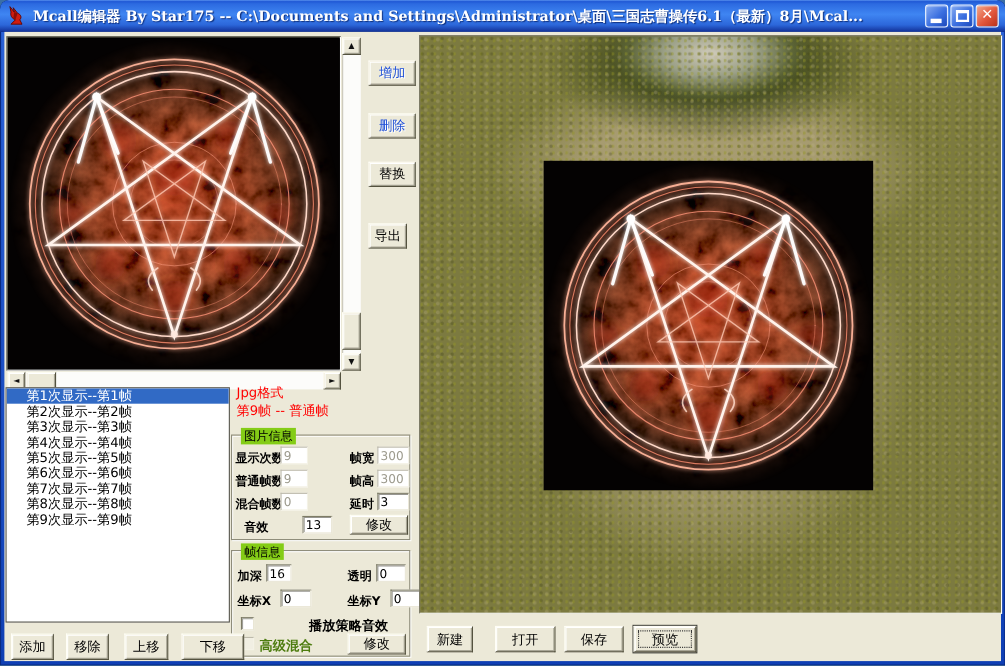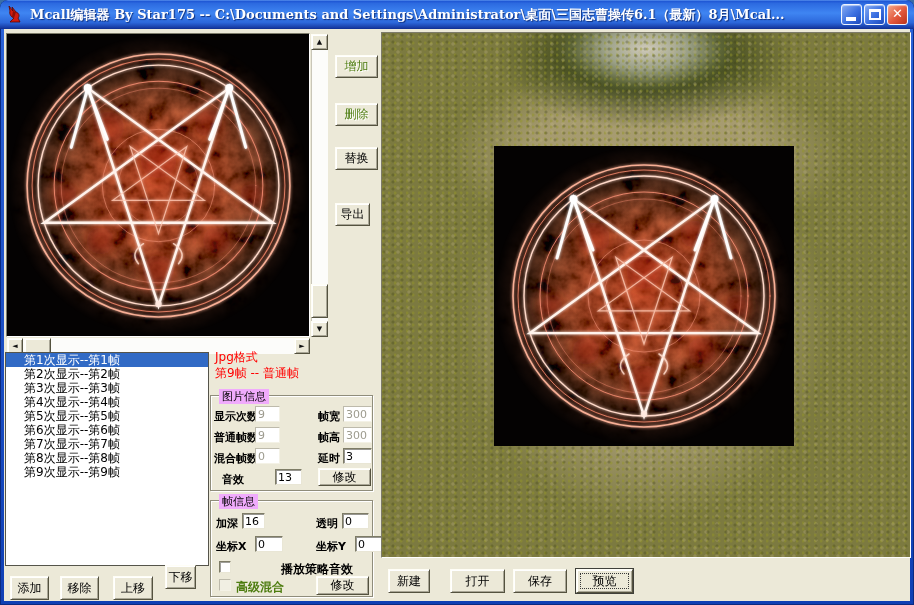--- a/index.html
+++ b/index.html
@@ -20,31 +20,31 @@
   .tbtn.close{background:linear-gradient(135deg,#f3a98a 0%,#e2573c 55%,#b9321a 100%);}
   .glyph-min{position:absolute;left:4px;bottom:3px;width:10px;height:4px;background:#fff;}
   .glyph-max{position:absolute;left:4px;top:4px;width:12px;height:11px;border:2px solid #fff;border-top-width:3px;}
   .glyph-close{position:absolute;left:0;top:1px;width:100%;text-align:center;color:#fff;font-size:13px;font-weight:bold;}
   .client{position:absolute;left:4px;top:29px;width:906px;height:572px;background:#ece9d8;}
 
   
   .btn{position:absolute;background:#ece9d8;border:1px solid;border-color:#fffef6 #54523f #54523f #fffef6;
        box-shadow:inset 1px 1px 0 #fff,inset -1px -1px 0 #a9a696;font-size:12px;color:#000;
        display:flex;align-items:center;justify-content:center;cursor:default;}
-  .btn.dis{color:#4d7c0f;text-shadow:1px 1px 0 #fff;}
+  .btn.dis{color:#1d4ed8;text-shadow:1px 1px 0 #fff;}
   .btn.default{box-shadow:0 0 0 1px #40403a,inset 1px 1px 0 #fff,inset -1px -1px 0 #a9a696;}
   .btn.default .focusrect{position:absolute;inset:3px;border:1px dotted #3a3a3a;}
   .edit{position:absolute;height:16px;background:#fff;border:1px solid;border-color:#7e7c66 #e9e6d5 #e9e6d5 #7e7c66;
        box-shadow:inset 1px 1px 0 rgba(66,64,54,.55);font-size:11px;padding:0 2px;color:#000;outline:none;
        font-family:"DejaVu Sans","Liberation Sans",sans-serif;}
   .edit.dis{color:#9d9b8e;border-color:#bdbaab #f4f2e6 #f4f2e6 #bdbaab;box-shadow:none;}
   .lbl{position:absolute;font-size:11px;color:#000;white-space:nowrap;font-weight:bold;}
   .lbl.dis{color:#4d7c0f;}
   .groupbox{position:absolute;border:1px solid #8f8d7b;box-shadow:inset 1px 1px 0 #fff,1px 1px 0 #fff;}
-  .gb-title{position:absolute;top:-7px;left:8px;background:#f0abfc;padding:0 3px;font-size:11px;}
+  .gb-title{position:absolute;top:-7px;left:8px;background:#84cc16;padding:0 3px;font-size:11px;}
 
   
   .preview{position:absolute;left:2px;top:4px;width:322px;height:321px;}
   .viewport{position:absolute;left:0;top:0;width:304px;height:304px;background:#000;
        border:1px solid;border-color:#7d7b6a #fff #fff #7d7b6a;overflow:hidden;}
   .vscroll{position:absolute;left:305px;top:1px;width:17px;height:303px;background:#fcfcfa;
        box-shadow:inset 1px 0 0 #c9c6b8;}
   .hscroll{position:absolute;left:1px;top:305px;width:303px;height:16px;background:#fcfcfa;}
   .sbtn{position:absolute;background:#ece9d8;border:1px solid;border-color:#fffef6 #54523f #54523f #fffef6;
        box-shadow:inset 1px 1px 0 #fff,inset -1px -1px 0 #a9a696;display:flex;align-items:center;justify-content:center;
@@ -250,21 +250,21 @@
       <span class="cb" style="left:8px;top:60px;"></span>
       <span class="lbl" style="left:25px;top:60px;font-size:12px;margin-left:45px;">播放策略音效</span>
       <span class="cb dis" style="left:8px;top:78px;"></span>
       <span class="lbl dis" style="left:25px;top:78px;font-size:12px;">高级混合</span>
       <div class="btn" style="left:105px;top:75px;width:53px;height:19px;">修改</div>
     </div>
 
     <div class="btn" style="left:6px;top:547px;width:39px;height:24px;">添加</div>
     <div class="btn" style="left:56px;top:547px;width:39px;height:24px;">移除</div>
     <div class="btn" style="left:109px;top:547px;width:40px;height:24px;">上移</div>
-    <div class="btn" style="left:161px;top:536px;width:31px;height:24px;">下移</div>
+    <div class="btn" style="left:161px;top:547px;width:57px;height:24px;">下移</div>
 
     <div class="map">
       <svg class="sigil-on-map" viewBox="0 0 300 300">
           <use href="#sigil"></use>
         </svg>
     </div>
 
     <div class="btn" style="left:384px;top:540px;width:42px;height:24px;">新建</div>
     <div class="btn" style="left:446px;top:540px;width:55px;height:24px;">打开</div>
     <div class="btn" style="left:509px;top:540px;width:54px;height:24px;">保存</div>

